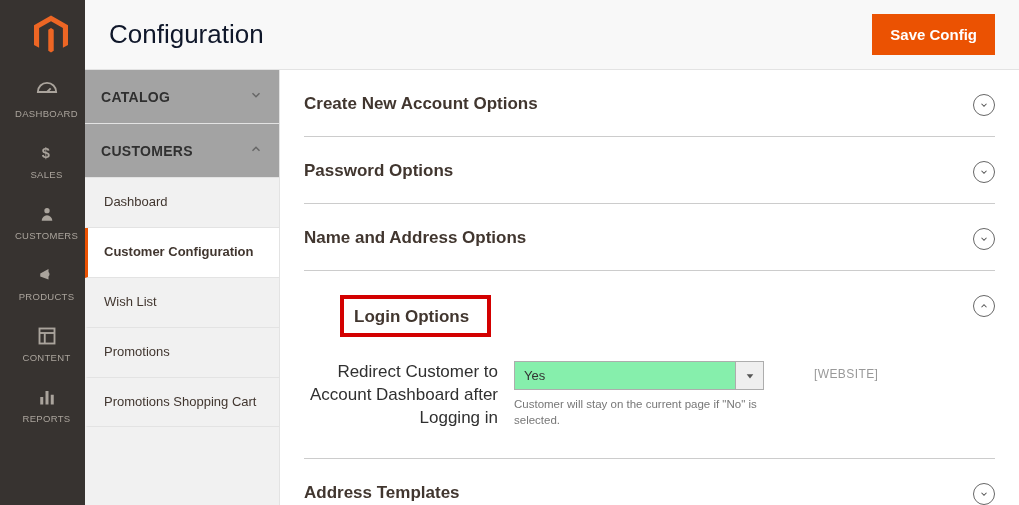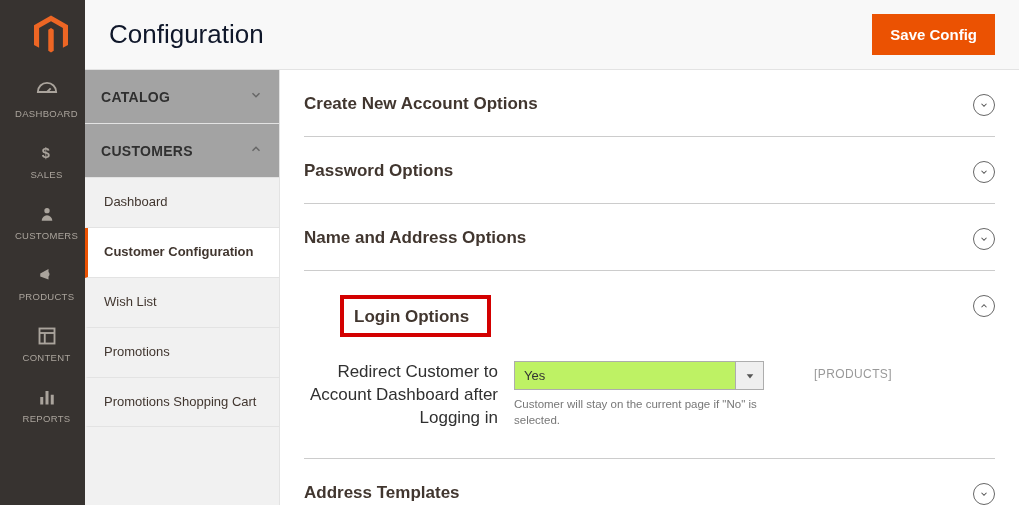--- a/index.html
+++ b/index.html
@@ -31,21 +31,21 @@
 .section-row .toggle svg { width: 10px; height: 10px; }
 
 .highlight-box { border: 4px solid #d30000; padding: 8px 18px 6px 10px; display: inline-block; position: relative; }
 .highlight-box::after { content: ''; position: absolute; top: 6px; left: 6px; right: -6px; bottom: -6px; background: rgba(0,0,0,0.28); z-index: -1; }
 
 .login-open .section-row { border-bottom: none; padding-bottom: 4px; padding-left: 36px; }
 .login-fields { padding: 20px 0 28px; display: flex; border-bottom: 1px solid #ccc; }
 .login-fields .field-label { width: 210px; text-align: right; padding-right: 16px; font-size: 17px; color: #303030; line-height: 1.35; }
 .login-fields .field-ctrl { width: 250px; }
 .login-fields .select-wrap { display: flex; }
-.login-fields .select-val { flex: 1; border: 1px solid #adadad; padding: 6px 9px; font-size: 13px; background: #bef264; }
+.login-fields .select-val { flex: 1; border: 1px solid #adadad; padding: 6px 9px; font-size: 13px; background: #86efac; }
 .login-fields .select-btn { width: 28px; border: 1px solid #adadad; border-left: none; background: #efefef; display: flex; align-items: center; justify-content: center; }
 .login-fields .help { font-size: 11.5px; color: #777; margin-top: 6px; line-height: 1.4; }
 .login-fields .scope { margin-left: 50px; font-size: 12px; color: #999; align-self: flex-start; padding-top: 6px; letter-spacing: 0.4px; }
 
 .chev svg { width: 14px; height: 14px; }
 </style>
 </head>
 <body>
 
 <div class="admin-nav">
@@ -180,21 +180,21 @@
             <div class="select-wrap">
               <div class="select-val">Yes</div>
               <div class="select-btn">
                   <svg width="10" height="10" viewBox="0 0 24 24" fill="#555">
                     <polygon points="4,8 20,8 12,18"></polygon>
                   </svg>
                 </div>
             </div>
             <div class="help">Customer will stay on the current page if "No" is selected.</div>
           </div>
-          <div class="scope">[PRODUCTS]</div>
+          <div class="scope">[WEBSITE]</div>
         </div>
       </div>
 
       <div class="section-row" style="border-bottom:none">
         <div class="section-title">Address Templates</div>
         <div class="toggle">
             <svg viewBox="0 0 24 24" fill="none" stroke="#555" stroke-width="2.5">
               <polyline points="6 9 12 15 18 9"></polyline>
             </svg>
           </div>

